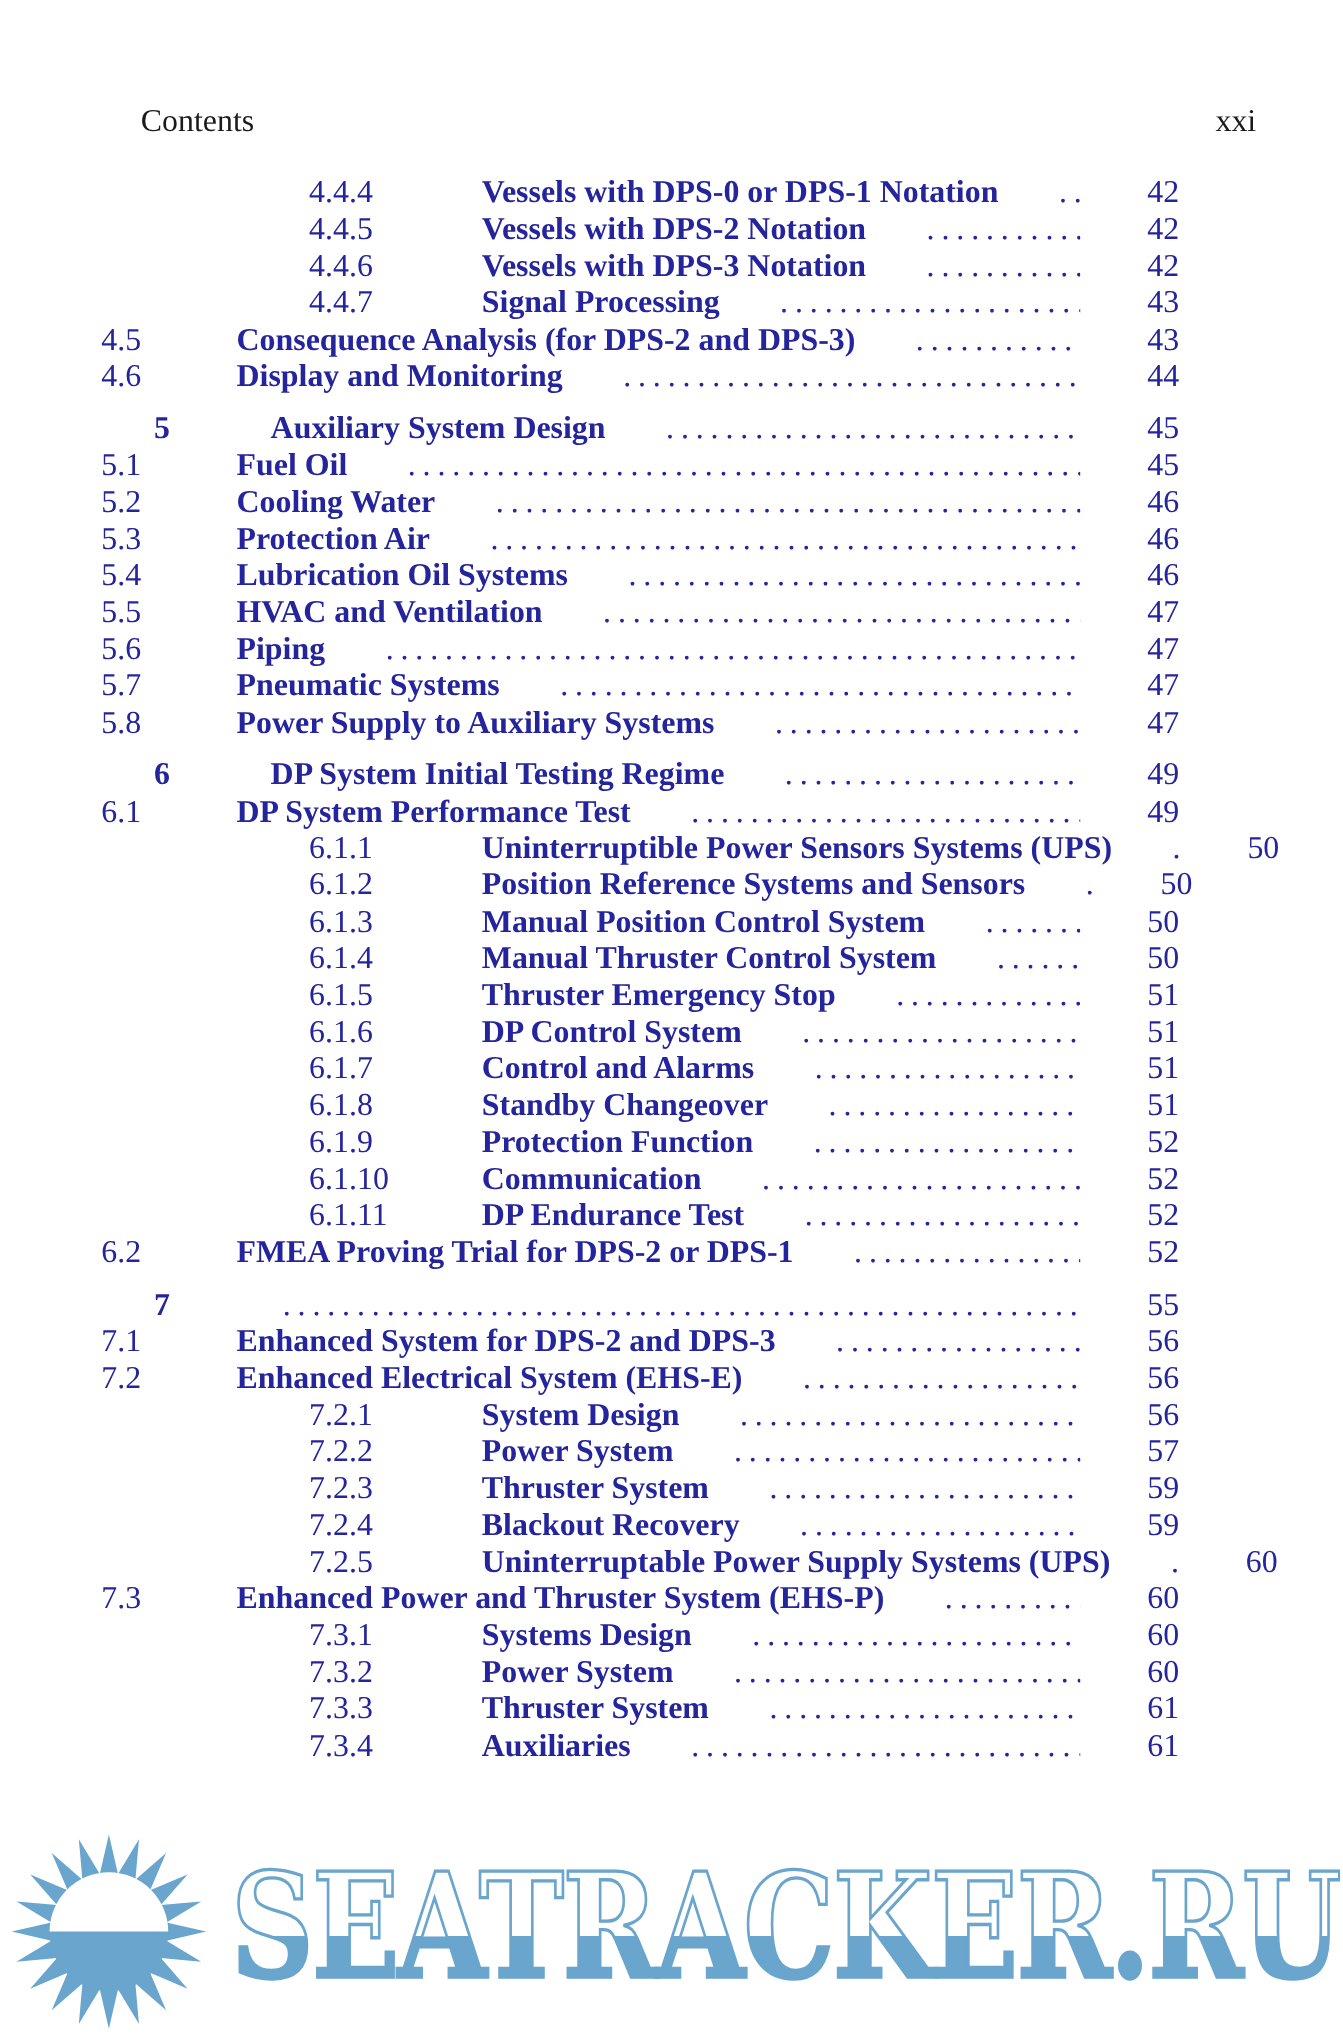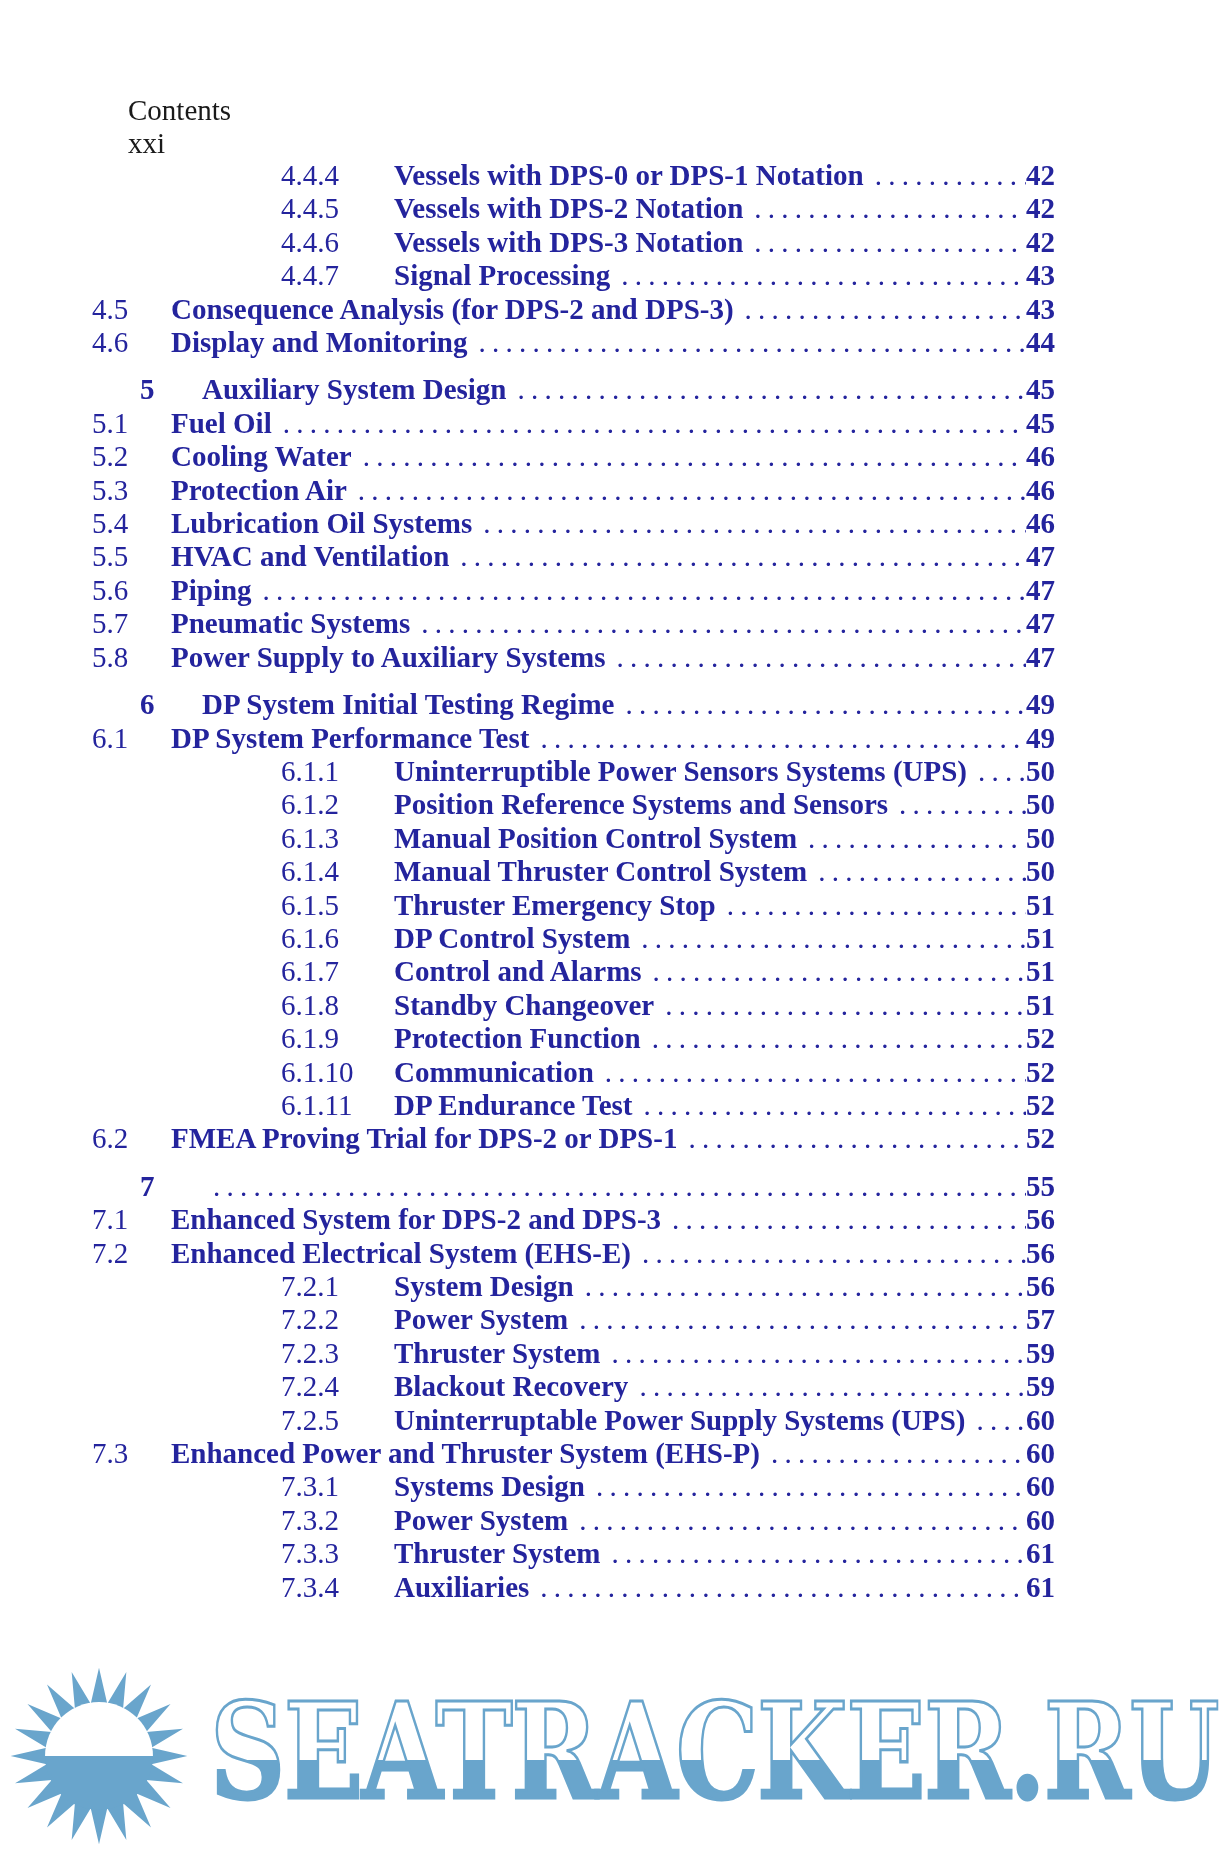--- a/index.html
+++ b/index.html
@@ -13,37 +13,37 @@
     font-family: "Liberation Serif", "DejaVu Serif", serif;
     font-size: 29px;
     line-height: 33.4px;
     color: var(--toc-ink, #24249d);
   }
 
   
   .page-header {
     position: absolute;
     top: 94px; left: 0; right: 0;
-    padding: 0 102px 0 128px;
+    padding: 0 79px 0 128px;
     display: flex;
-    justify-content: flex-start;
+    justify-content: space-between;
     color: var(--header-ink, #1a1a1a);
-    flex-direction: column;
   }
 
   
   .toc {
     position: absolute;
     top: 159px; left: 0; right: 0;
   }
   .row {
     display: flex;
     align-items: baseline;
     padding-right: 149px;
     white-space: nowrap;
+    gap: 44px;
   }
   .row .num  { flex: none; }
   .row.l1 { padding-left: 140px; }
   .row.l1 .num { width: 62px; }
   .row.l2 { padding-left: 92px; }
   .row.l2 .num { width: 79px; }
   .row.l3 { padding-left: 281px; }
   .row.l3 .num { width: 113px; }
   .row.sec { margin-top: 14px; }
   .row.sec .num, .row.sec .title { font-weight: bold; }
@@ -55,22 +55,21 @@
     padding-left: 11px;
     padding-right: 7px;
     letter-spacing: -0.5px;
   }
   .leader::after {
     content: ". . . . . . . . . . . . . . . . . . . . . . . . . . . . . . . . . . . . . . . . . . . . . . . . . . . . . . . . . . . . . . . . . . . . . . . . . . . . . . . . ";
   }
   .pg {
     flex: none;
     width: 46px;
-    text-align: left;
-    font-weight: bold;
+    text-align: right;
   }
 
   
   .watermark {
     position: absolute;
     top: 1663px; left: 0; right: 0;
     height: 190px;
     pointer-events: none;
   }
   .sun { position: absolute; left: 6px; top: 0; width: 186px; height: 186px; }

